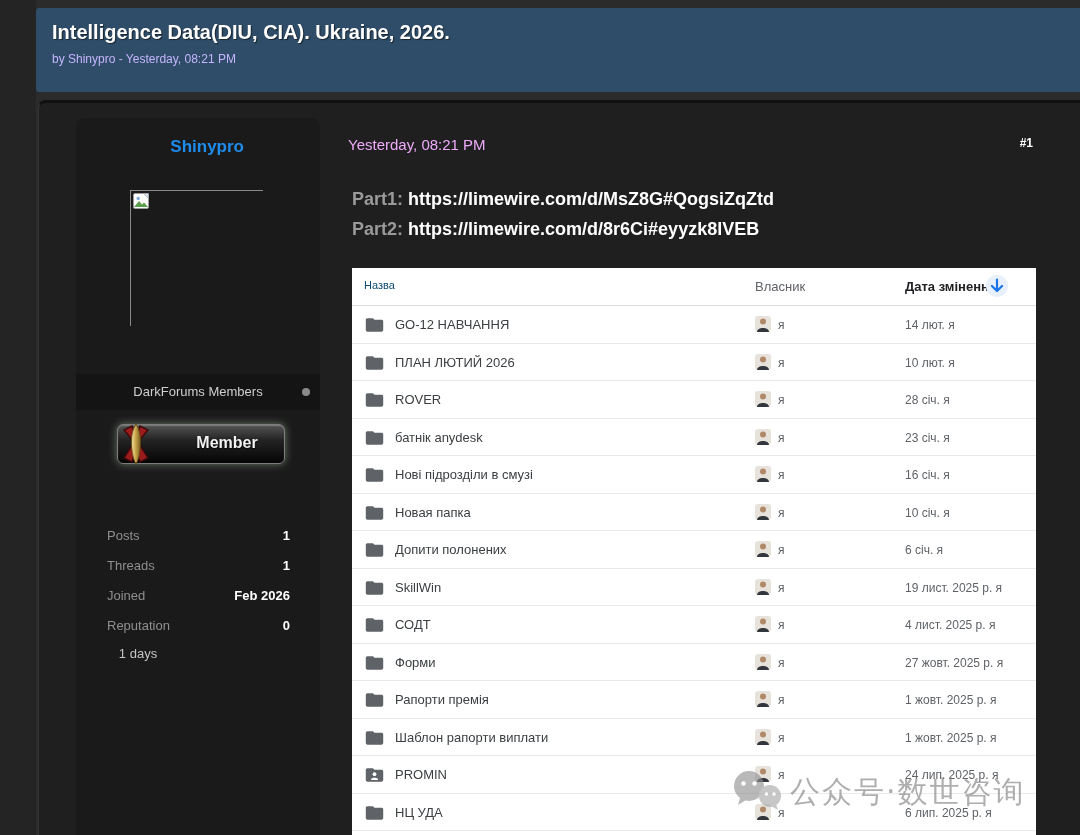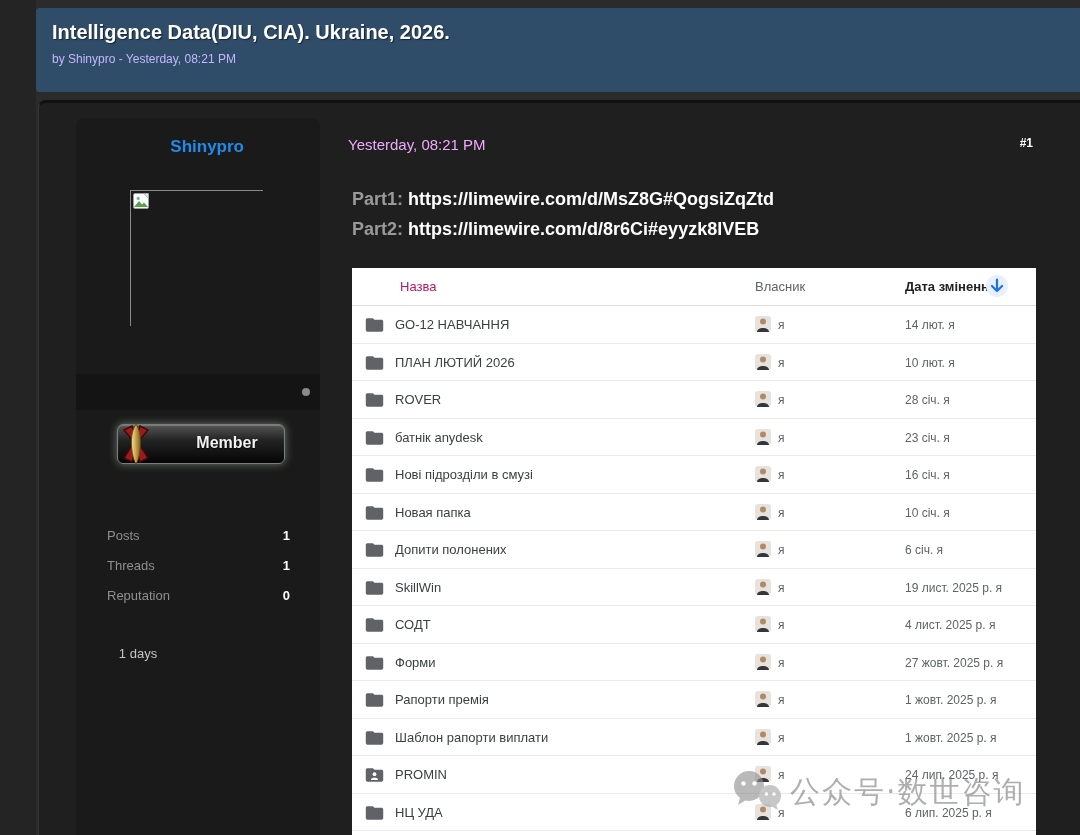--- a/index.html
+++ b/index.html
@@ -42,21 +42,21 @@
   .post-date{position:absolute;left:348px;top:136px;font-size:15px;color:#f0abfc;}
   .post-number{position:absolute;right:47px;top:136px;font-size:12px;font-weight:bold;color:#ffffff;cursor:pointer;}
   .links{position:absolute;left:352px;top:189px;}
   .link-line{height:30px;font-size:18px;font-weight:bold;white-space:nowrap;}
   .link-label{color:#9a9a9a;}
   .link-url{color:#ffffff;cursor:pointer;}
 
   
   .drive-table{position:absolute;left:352px;top:268px;width:684px;height:567px;background:#ffffff;overflow:hidden;}
   .dt-header{position:relative;height:37px;border-bottom:1px solid #dadce0;}
-  .h-name{position:absolute;left:12px;top:11px;font-size:13px;color:#be185d;margin-left:36px;}
+  .h-name{position:absolute;left:12px;top:11px;font-size:11px;color:#0c4a6e;}
   .h-owner{position:absolute;left:403px;top:11px;font-size:13px;color:#5f6368;}
   .h-modified{position:absolute;left:553px;top:11px;font-size:13px;font-weight:bold;color:#202124;}
   .sort-btn{position:absolute;left:634px;top:7px;width:22px;height:22px;border-radius:50%;background:#e8f0fe;cursor:pointer;}
   .file-row{position:relative;height:36.5px;border-bottom:1px solid #e8eaed;cursor:pointer;}
   .row-icon{position:absolute;left:13px;top:9px;width:19px;height:19px;}
   .row-icon .person{display:none;}
   .file-row.shared .row-icon .person{display:inline;}
   .row-name{position:absolute;left:43px;top:11px;font-size:13px;font-weight:500;color:#3c4043;white-space:nowrap;}
   .row-avatar{position:absolute;left:403px;top:10px;width:16px;height:16px;}
   .row-owner{position:absolute;left:426px;top:12px;font-size:12px;color:#5f6368;}
@@ -85,20 +85,21 @@
 <div class="avatar-broken">
   <svg class="broken-img-icon" viewBox="0 0 16 16">
     <rect x="0.5" y="0.5" width="15" height="15" rx="1.5" fill="#fdfdfd" stroke="#9a9a9a"></rect>
     <path d="M15.5 0.5 L10.5 0.5 L15.5 5.5 Z" fill="#d7e3f0" stroke="#9a9a9a" stroke-width="0.6"></path>
     <circle cx="5.2" cy="5.4" r="1.6" fill="#7aa7d9"></circle>
     <path d="M1 14 L6 8 L9 11.5 L11 9.5 L15 14 Z" fill="#5b9e4d"></path>
   </svg>
 </div>
 
 <div class="group-strip">
+  <div class="group-label">DarkForums Members</div>
   <div class="group-dot"></div>
 </div>
 
 <div class="member-badge">
   <svg class="badge-emblem" viewBox="0 0 48 48">
     <defs>
       <linearGradient id="gold" x1="0" y1="0" x2="1" y2="0">
         <stop offset="0" stop-color="#f5e2a0"></stop>
           <stop offset=".45" stop-color="#caa84f"></stop>
           <stop offset="1" stop-color="#7c5d1c"></stop>
@@ -114,20 +115,24 @@
   <div class="stat-row">
     <span class="stat-label">Posts</span>
     <span class="stat-value">1</span>
   </div>
 
   <div class="stat-row">
     <span class="stat-label">Threads</span>
     <span class="stat-value">1</span>
   </div>
 
+  <div class="stat-row">
+    <span class="stat-label">Joined</span>
+    <span class="stat-value">Feb 2026</span>
+  </div>
 
   <div class="stat-row">
     <span class="stat-label">Reputation</span>
     <span class="stat-value">0</span>
   </div>
 </div>
 
 <div class="online-time">1 days</div>
 
 <div class="post-date">Yesterday, 08:21 PM</div>

